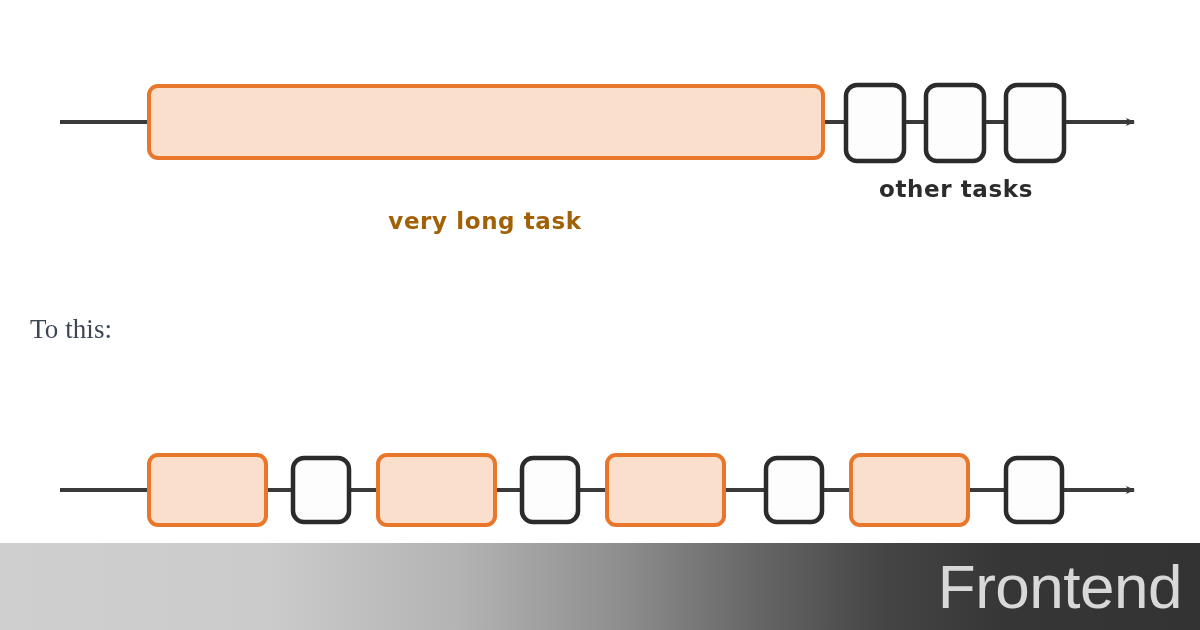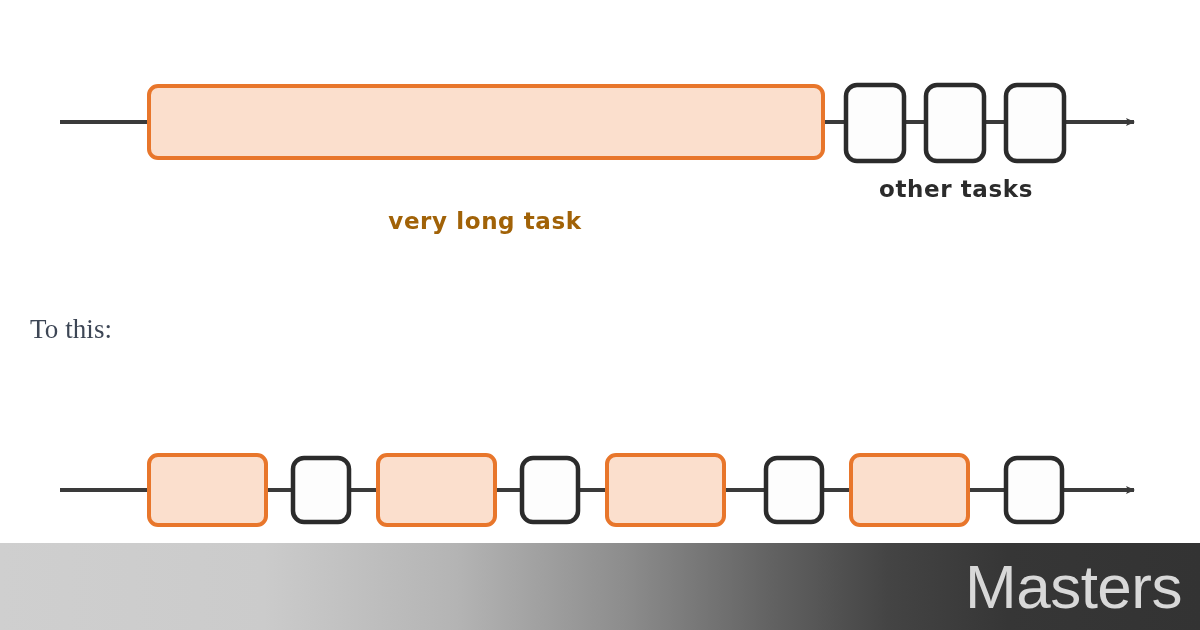--- a/index.html
+++ b/index.html
@@ -167,17 +167,17 @@
   </svg>
 
   <div class="hand-label" id="label-very-long-task" data-bind="top_diagram.labels.long_task">very long task</div>
 
   <div class="hand-label" id="label-other-tasks" data-bind="top_diagram.labels.other_tasks">other tasks</div>
 
   <div id="to-this-text" data-bind="caption.to_this">To this:</div>
 
   <div id="footer-bar">
     <div id="brand-lockup">
-      <span id="brand-frontend" data-bind="footer.brand_first">Masters</span>
+      <span id="brand-frontend" data-bind="footer.brand_first">Frontend</span>
     </div>
   </div>
 
 </div>
 
 </body></html>

